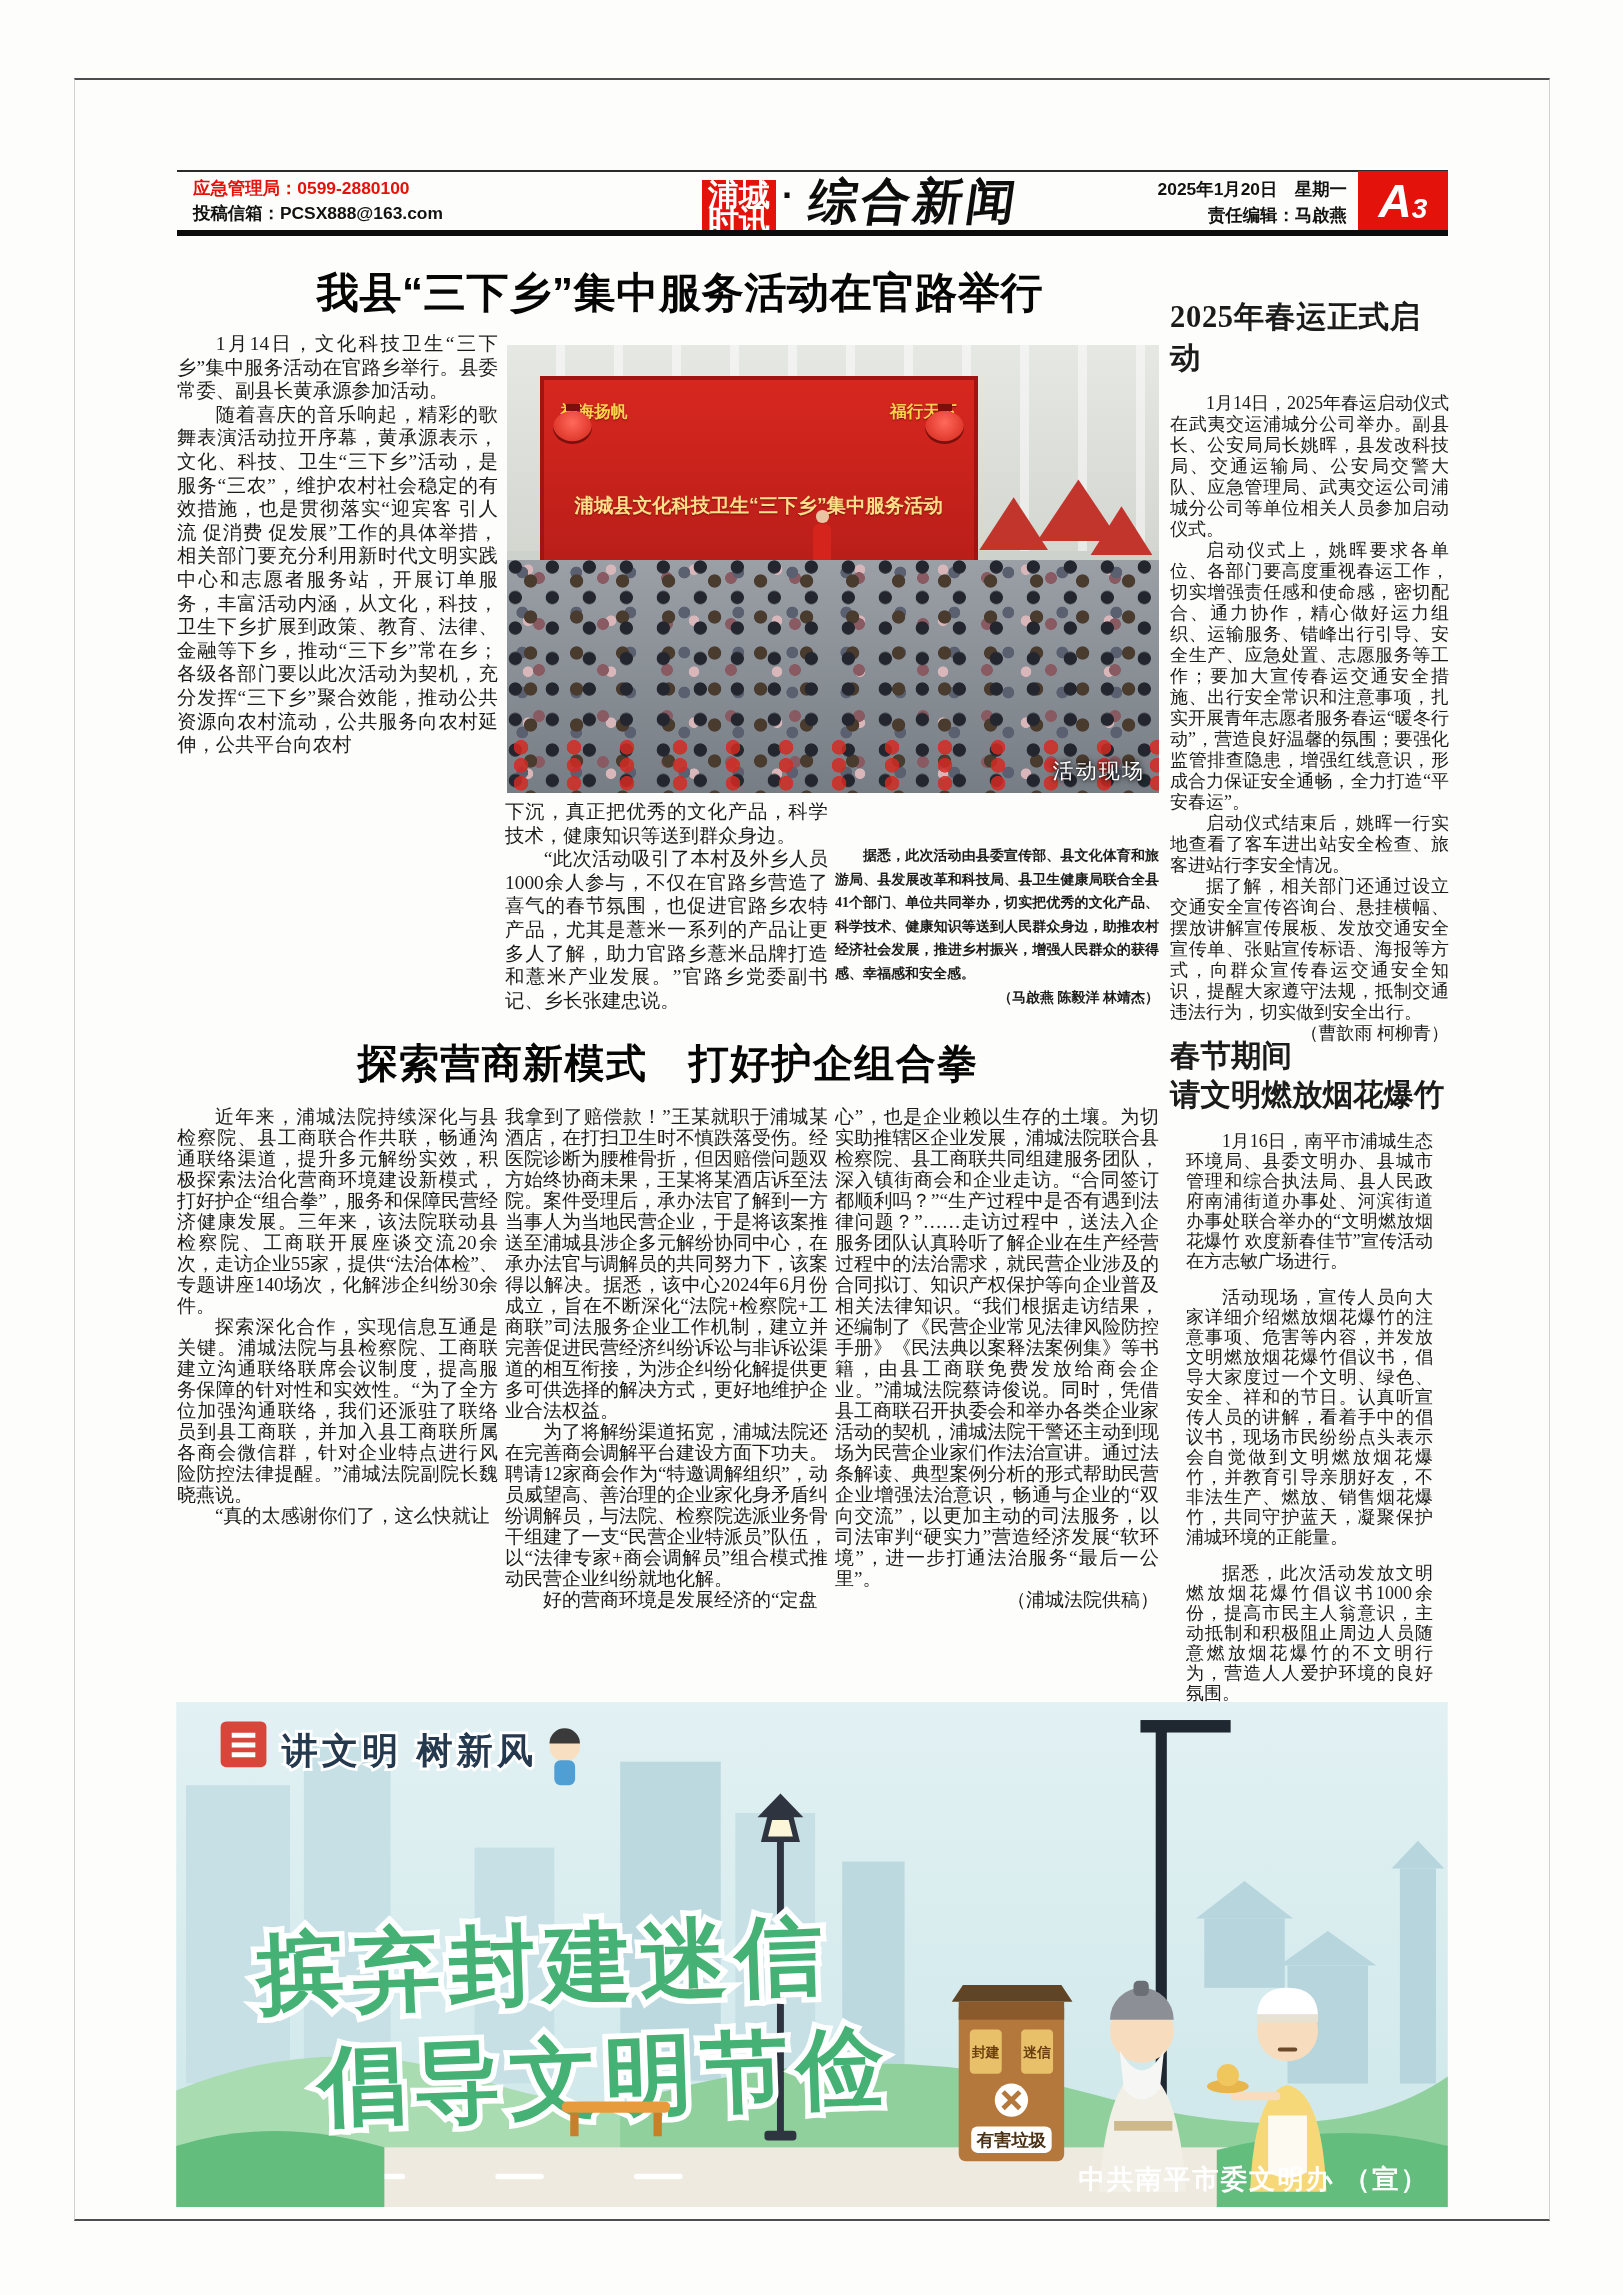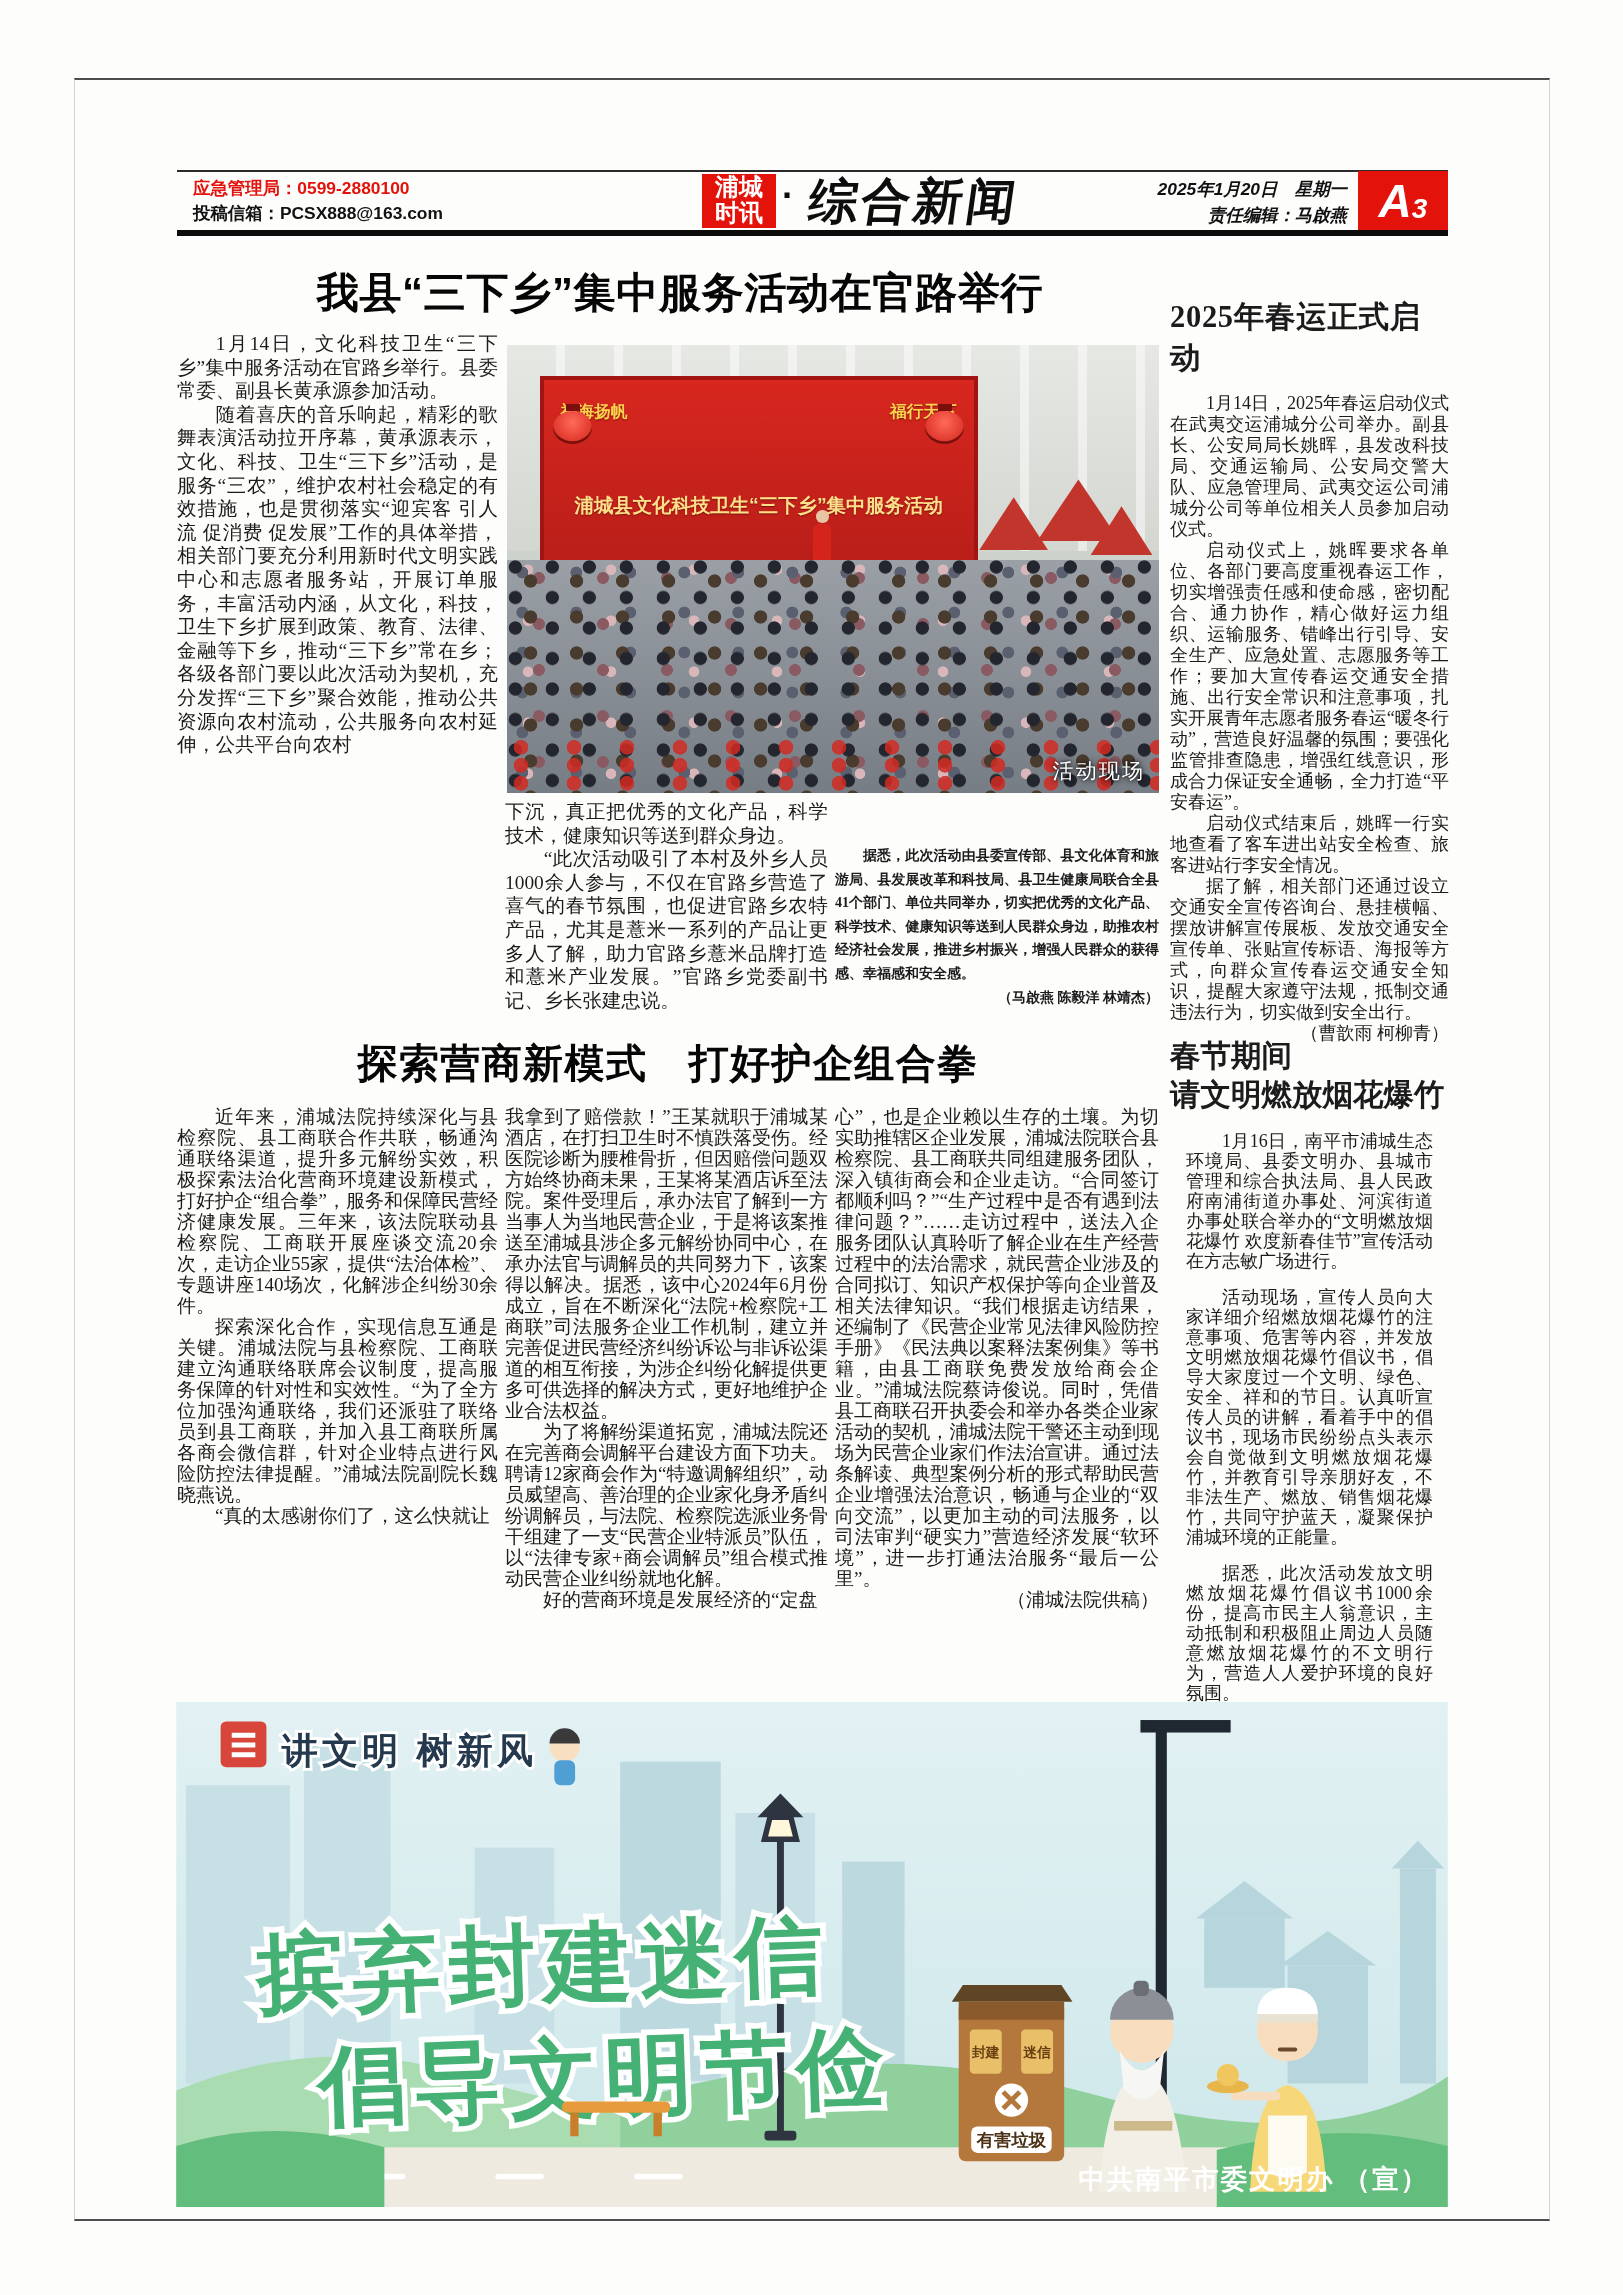--- a/index.html
+++ b/index.html
@@ -8,29 +8,29 @@
   .frame{position:absolute;left:74px;top:78px;width:1474px;height:2139px;
          border-top:2.8px solid #4b4d4f;border-bottom:2.8px solid #4b4d4f;
          border-left:1.4px solid #d2d2d2;border-right:1.4px solid #d2d2d2;}
   .header-topline{position:absolute;left:177px;top:170px;width:1271px;height:2.1px;background:#2b2b2b;}
   .rule-thick{position:absolute;left:177px;top:230px;width:1271px;height:6.2px;background:#0c0c0c;}
 
   .hotline{position:absolute;left:193px;top:176px;font-family:"Liberation Sans",sans-serif;
            font-weight:bold;font-size:17.4px;line-height:25px;color:#111;}
   .hotline .red{color:#e3120b;}
 
-  .brand-box{position:absolute;left:702px;top:174px;width:74px;height:54px;background:#e3120b;
-             color:#fff;font-family:"Liberation Sans",sans-serif;font-weight:bold;font-size:24px;
-             line-height:26px;text-align:center;display:flex;flex-direction:column;justify-content:flex-start;}
+  .brand-box{position:absolute;left:702px;top:180px;width:74px;height:54px;background:#e3120b;
+             color:#fff;font-family:"Liberation Sans",sans-serif;font-weight:bold;font-size:31px;
+             line-height:26px;text-align:center;display:flex;flex-direction:column;justify-content:flex-end;}
   .brand-dot{position:absolute;left:782px;top:175px;font-size:36px;color:#0d0d0d;font-weight:bold;
              font-family:"Liberation Sans",sans-serif;}
   .section-title{position:absolute;left:809px;top:169px;margin:0;font-family:"Liberation Sans",sans-serif;
              font-weight:900;font-size:49px;letter-spacing:3.5px;color:#0d0d0d;transform:skewX(-8deg);}
   .dateblock{position:absolute;left:1118px;top:176px;width:229px;text-align:right;
-             font-family:"Liberation Sans",sans-serif;font-size:17.4px;line-height:26px;font-weight:bold;color:#111;font-style:italic;}
+             font-family:"Liberation Sans",sans-serif;font-size:17.4px;line-height:26px;font-weight:bold;color:#111;}
   .pageno{position:absolute;left:1358px;top:171px;width:90px;height:60px;background:#e3120b;color:#fff;
           display:flex;align-items:center;justify-content:center;font-family:"Liberation Sans",sans-serif;
           font-weight:bold;font-style:italic;}
   .pn-letter{font-size:46px;}
   .pn-num{font-size:28px;margin-top:15.3px;}
 
   .a1-title{position:absolute;left:177px;top:253px;width:982px;text-align:center;margin:12px;
             font-family:"Liberation Sans",sans-serif;font-weight:900;font-size:42px;
             letter-spacing:0.7px;color:#060606;}
 

